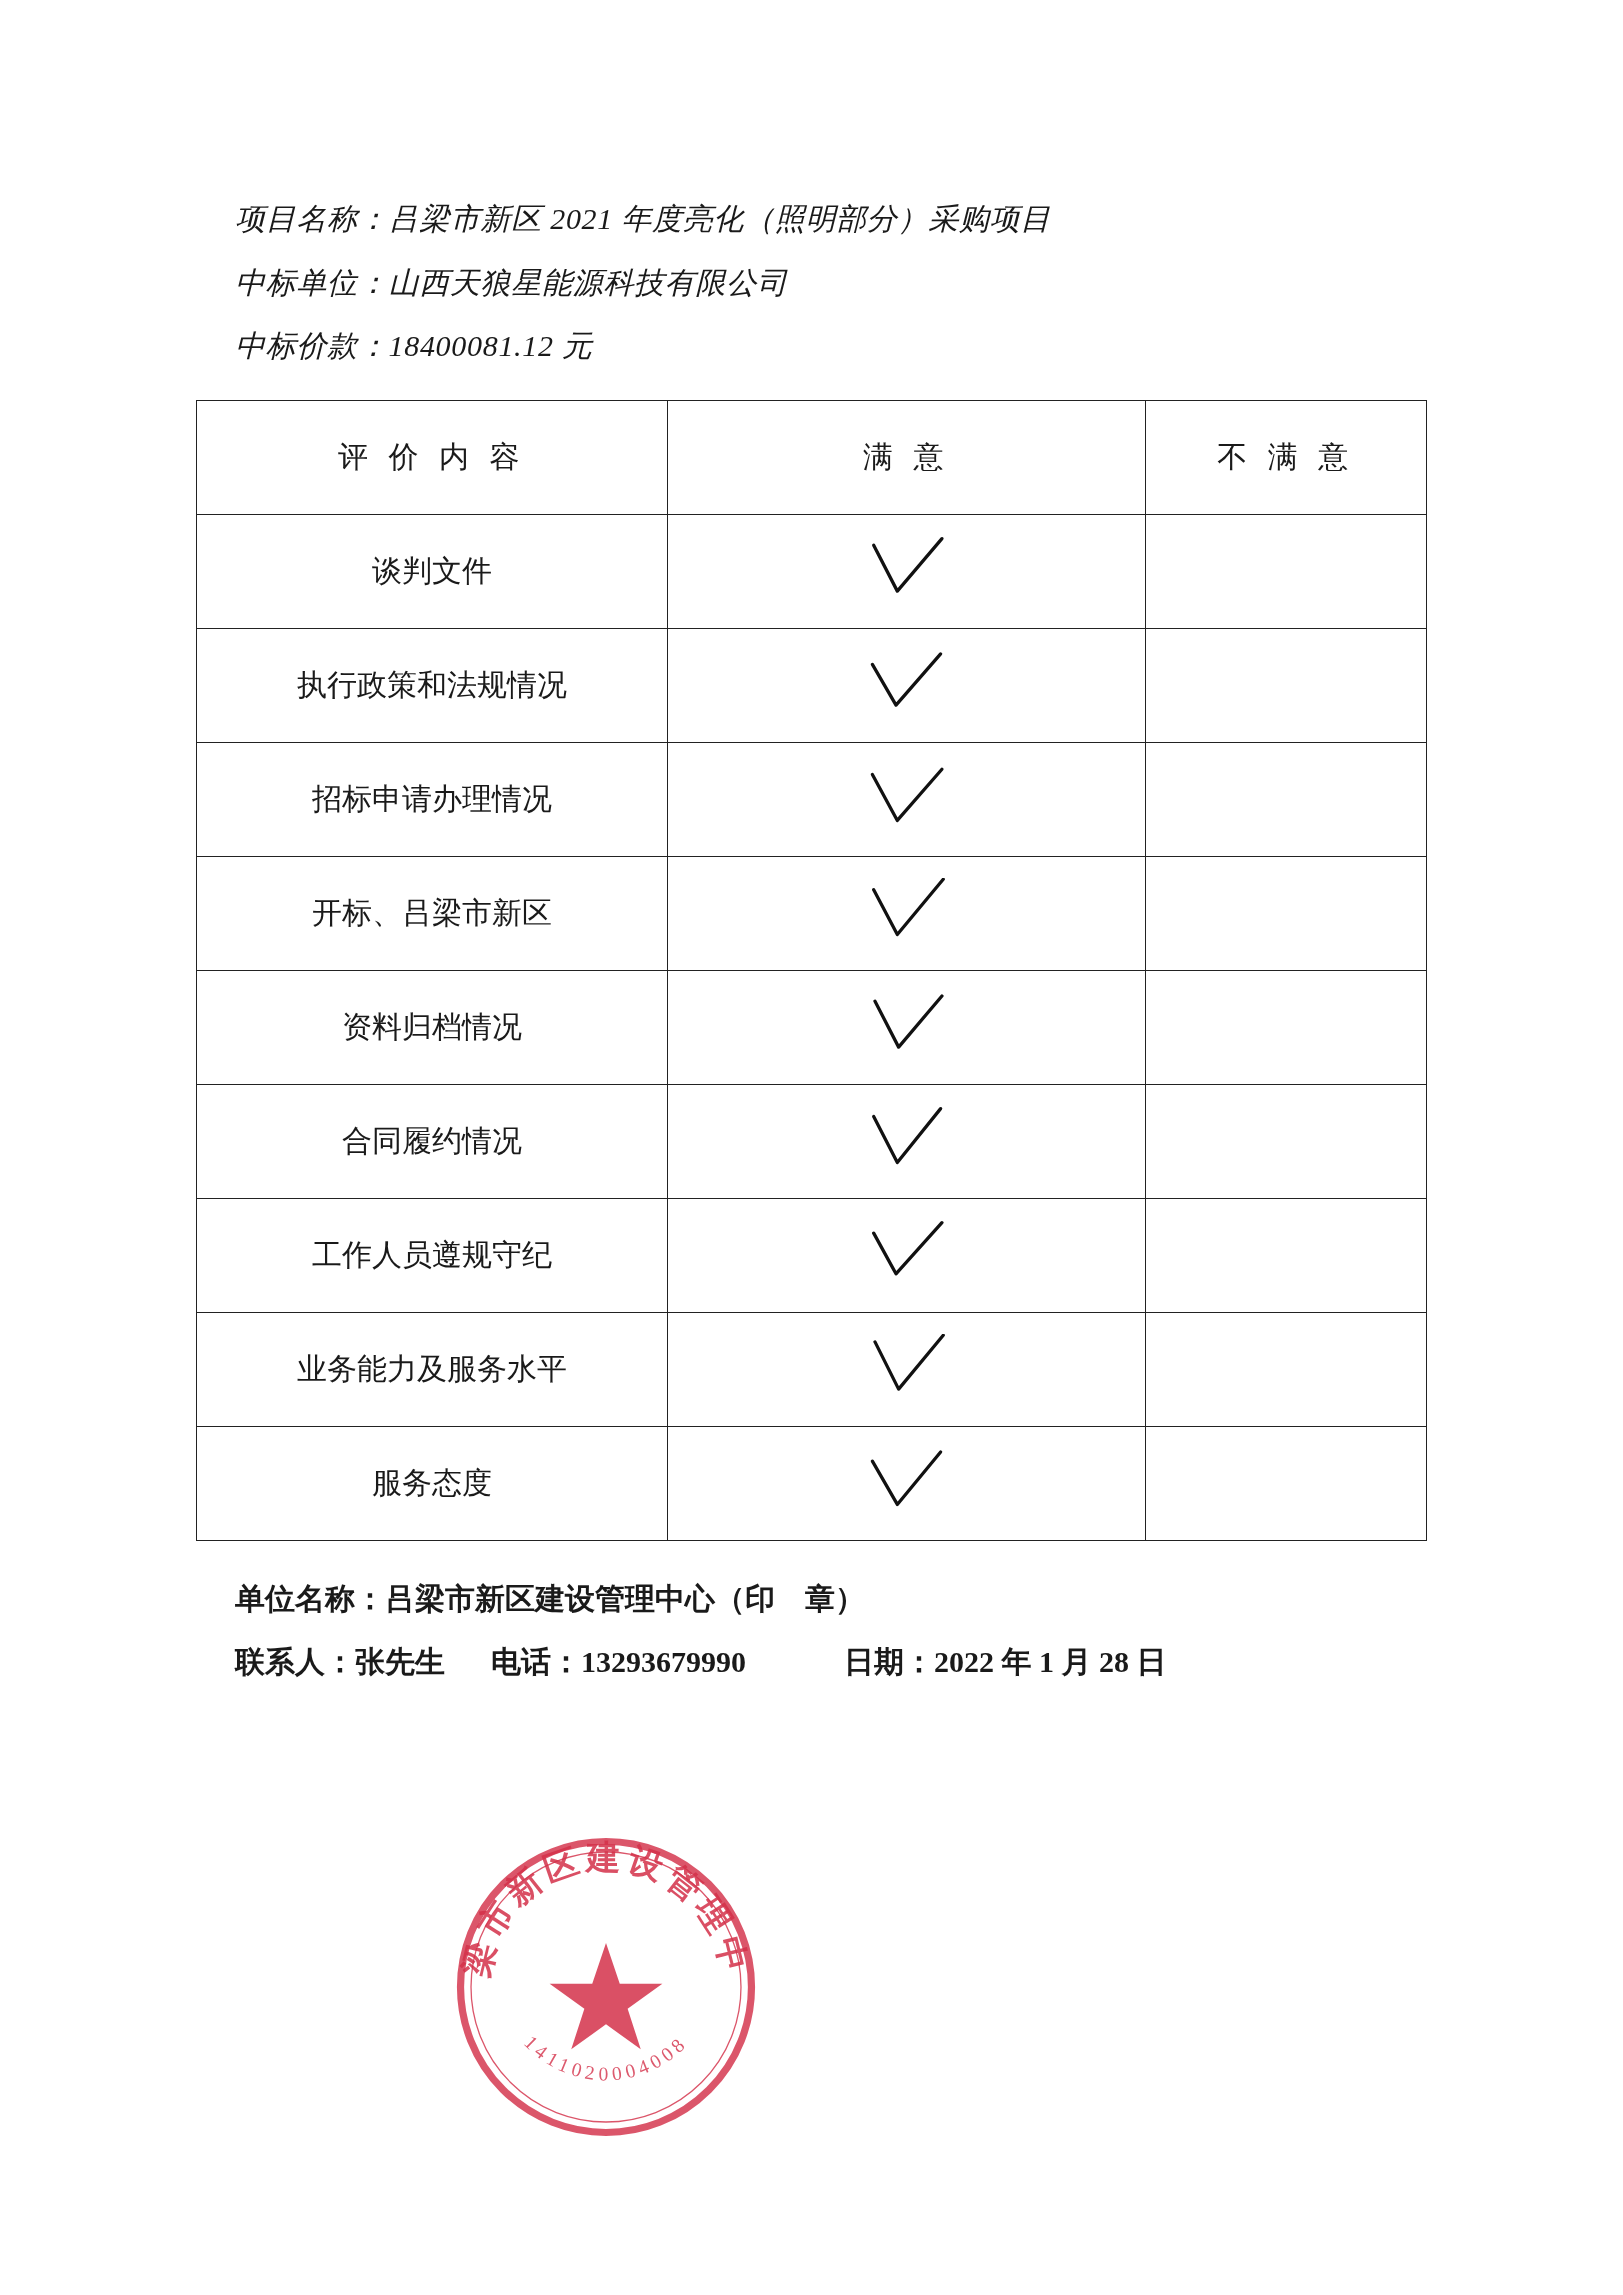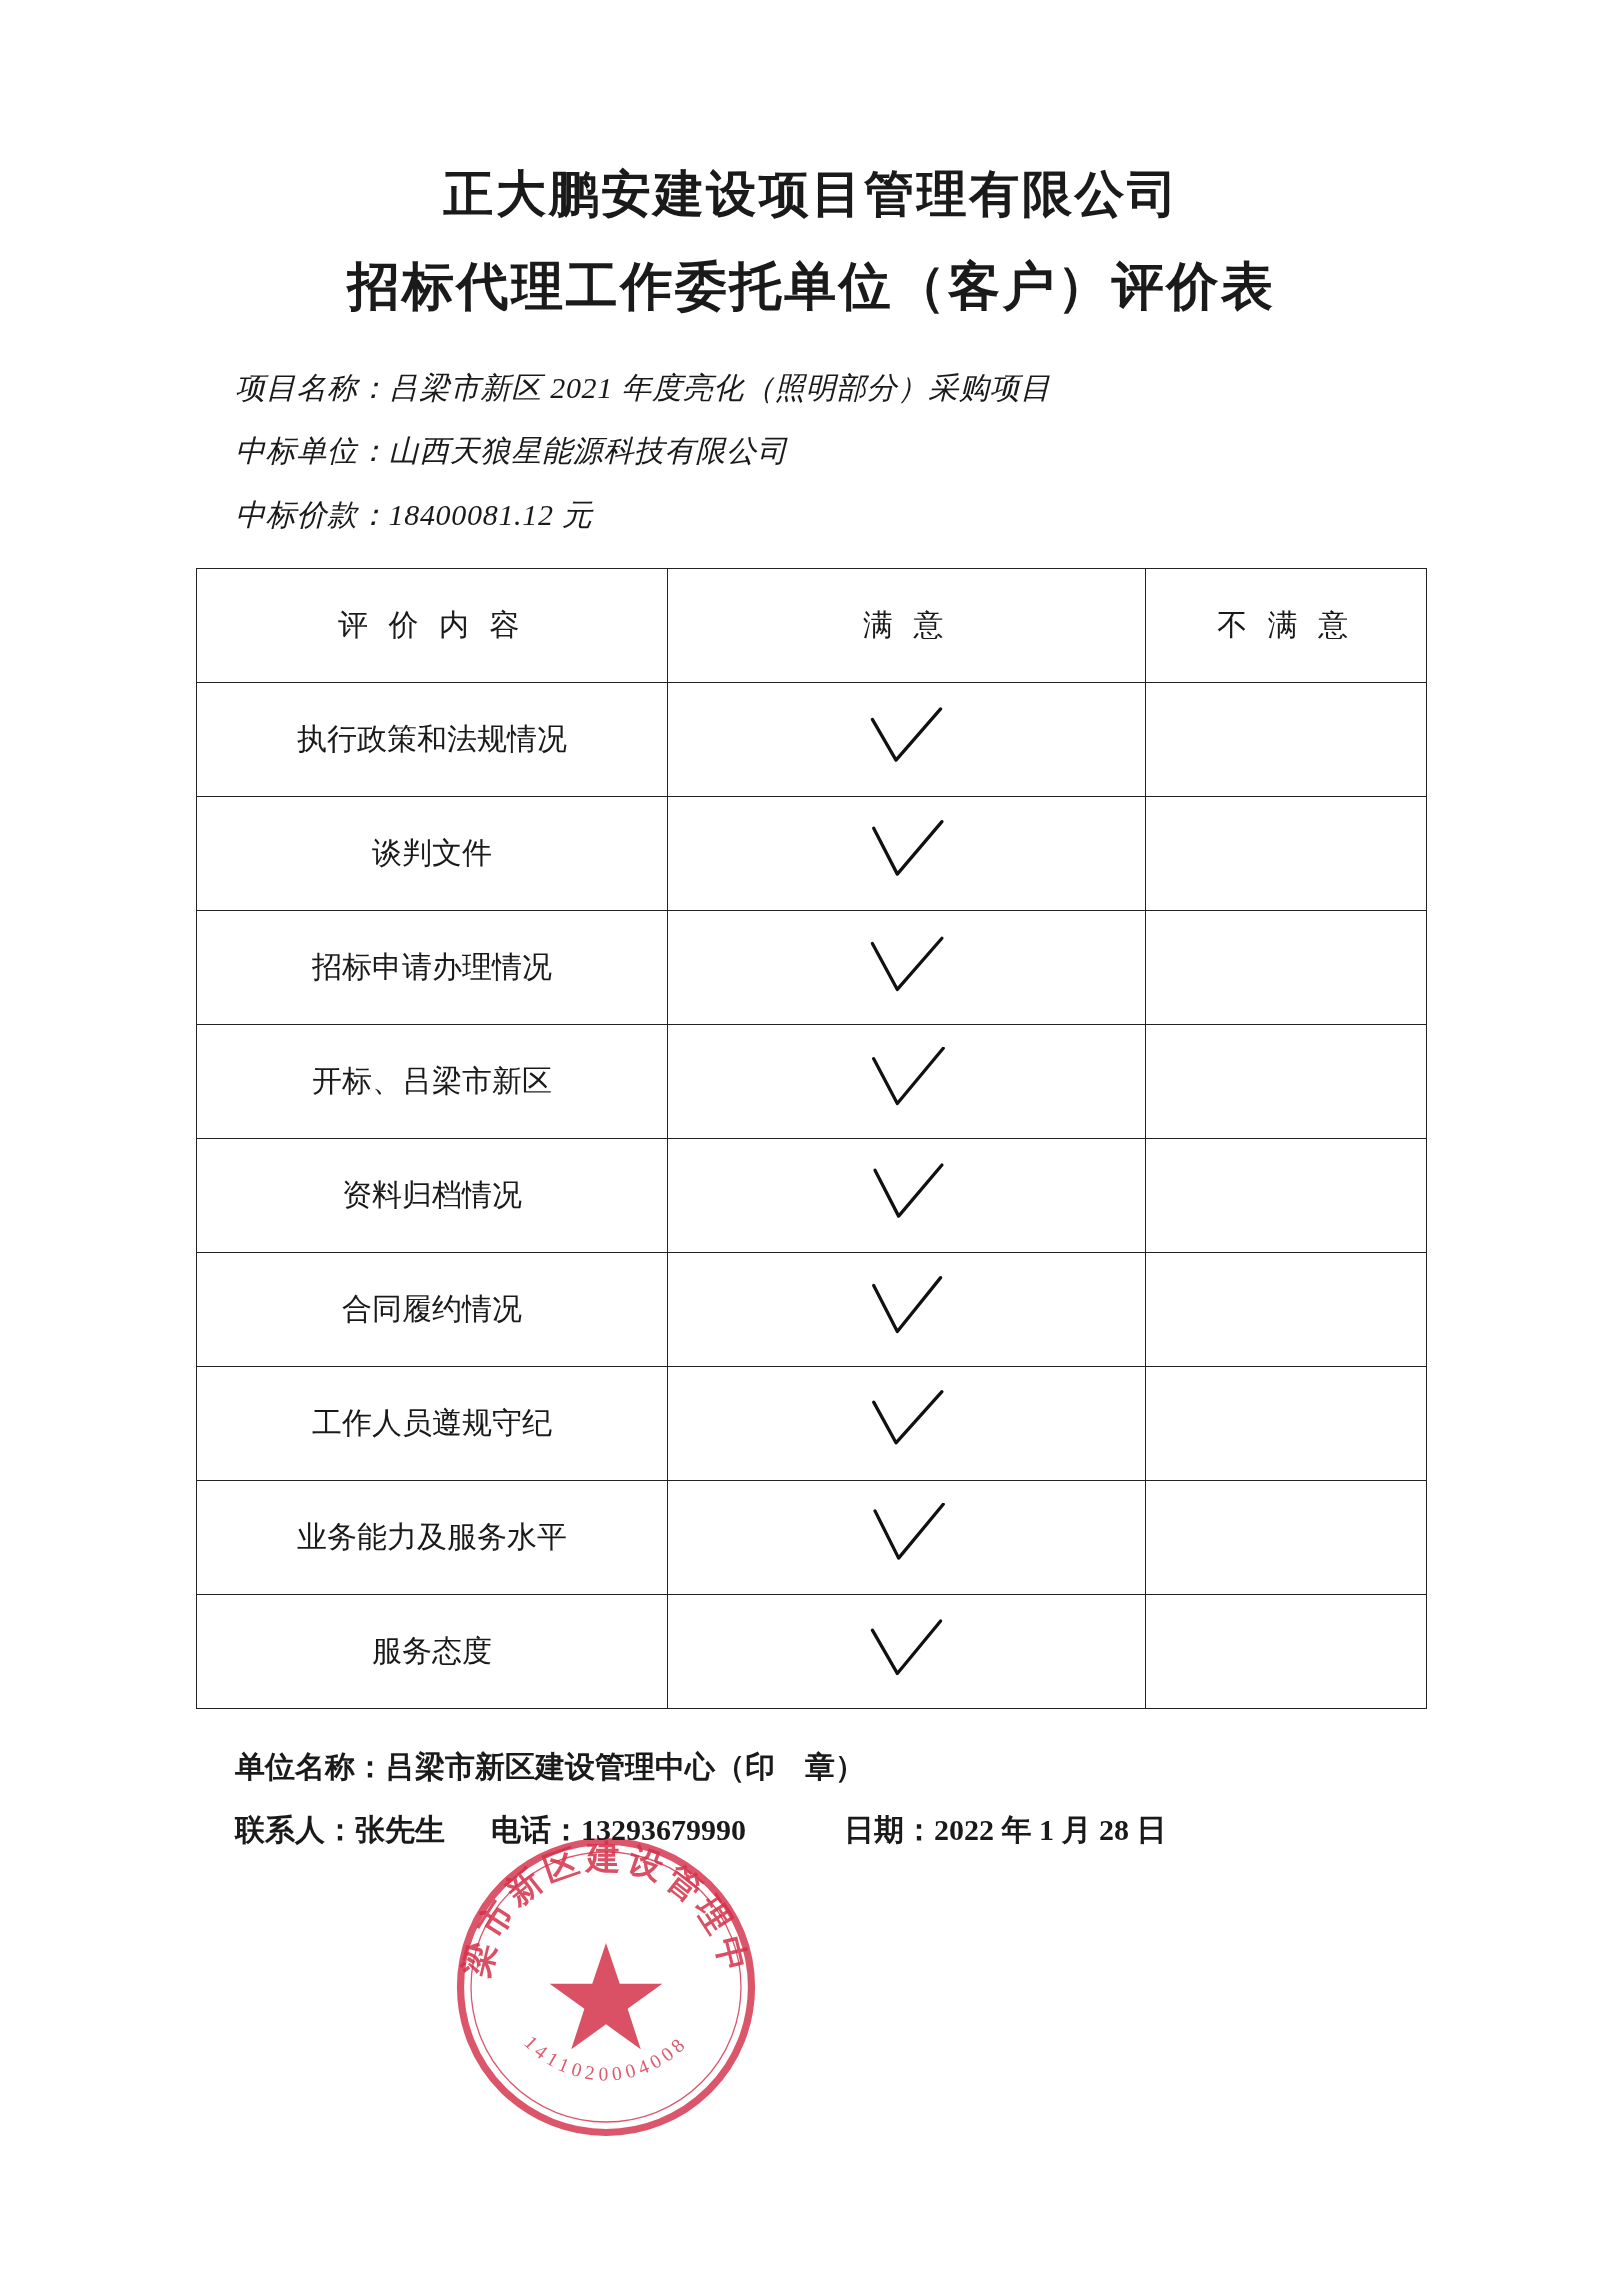--- a/index.html
+++ b/index.html
@@ -106,24 +106,20 @@
     height: 308px;
     z-index: 2;
     pointer-events: none;
   }
 </style>
 </head>
 <body>
 
 <div class="page">
 
-  <div class="title-block">
-    <div class="title-line-1">正大鹏安建设项目管理有限公司</div>
-    <div class="title-line-2">招标代理工作委托单位（客户）评价表</div>
-  </div>
 
   <div class="meta-block">
     <div class="meta-row">
       <span class="meta-label">项目名称：</span><span class="meta-value">吕梁市新区 2021 年度亮化（照明部分）采购项目</span>
     </div>
     <div class="meta-row">
       <span class="meta-label">中标单位：</span><span class="meta-value">山西天狼星能源科技有限公司</span>
     </div>
     <div class="meta-row">
       <span class="meta-label">中标价款：</span><span class="meta-value">18400081.12 元</span>
@@ -138,36 +134,36 @@
     </colgroup>
     <thead>
       <tr>
         <td>评 价 内 容</td>
         <td>满 意</td>
         <td>不 满 意</td>
       </tr>
     </thead>
     <tbody>
       <tr>
+        <td>谈判文件</td>
+        <td>
+          <span class="check">
+            <svg width="79" height="63" viewBox="0 0 120 96">
+                <path d="M10 14 L46 84 L114 4" fill="none" stroke="#111" stroke-width="5" stroke-linecap="round" stroke-linejoin="round"></path>
+              </svg>
+          </span>
+        </td>
+        <td></td>
+      </tr>
+      <tr>
         <td>执行政策和法规情况</td>
         <td>
           <span class="check">
             <svg width="79" height="63" viewBox="0 0 120 96">
                 <path d="M8 22 L44 84 L112 6" fill="none" stroke="#111" stroke-width="5" stroke-linecap="round" stroke-linejoin="round"></path>
-              </svg>
-          </span>
-        </td>
-        <td></td>
-      </tr>
-      <tr>
-        <td>谈判文件</td>
-        <td>
-          <span class="check">
-            <svg width="79" height="63" viewBox="0 0 120 96">
-                <path d="M10 14 L46 84 L114 4" fill="none" stroke="#111" stroke-width="5" stroke-linecap="round" stroke-linejoin="round"></path>
               </svg>
           </span>
         </td>
         <td></td>
       </tr>
       <tr>
         <td>招标申请办理情况</td>
         <td>
           <span class="check">
             <svg width="79" height="63" viewBox="0 0 120 96">

